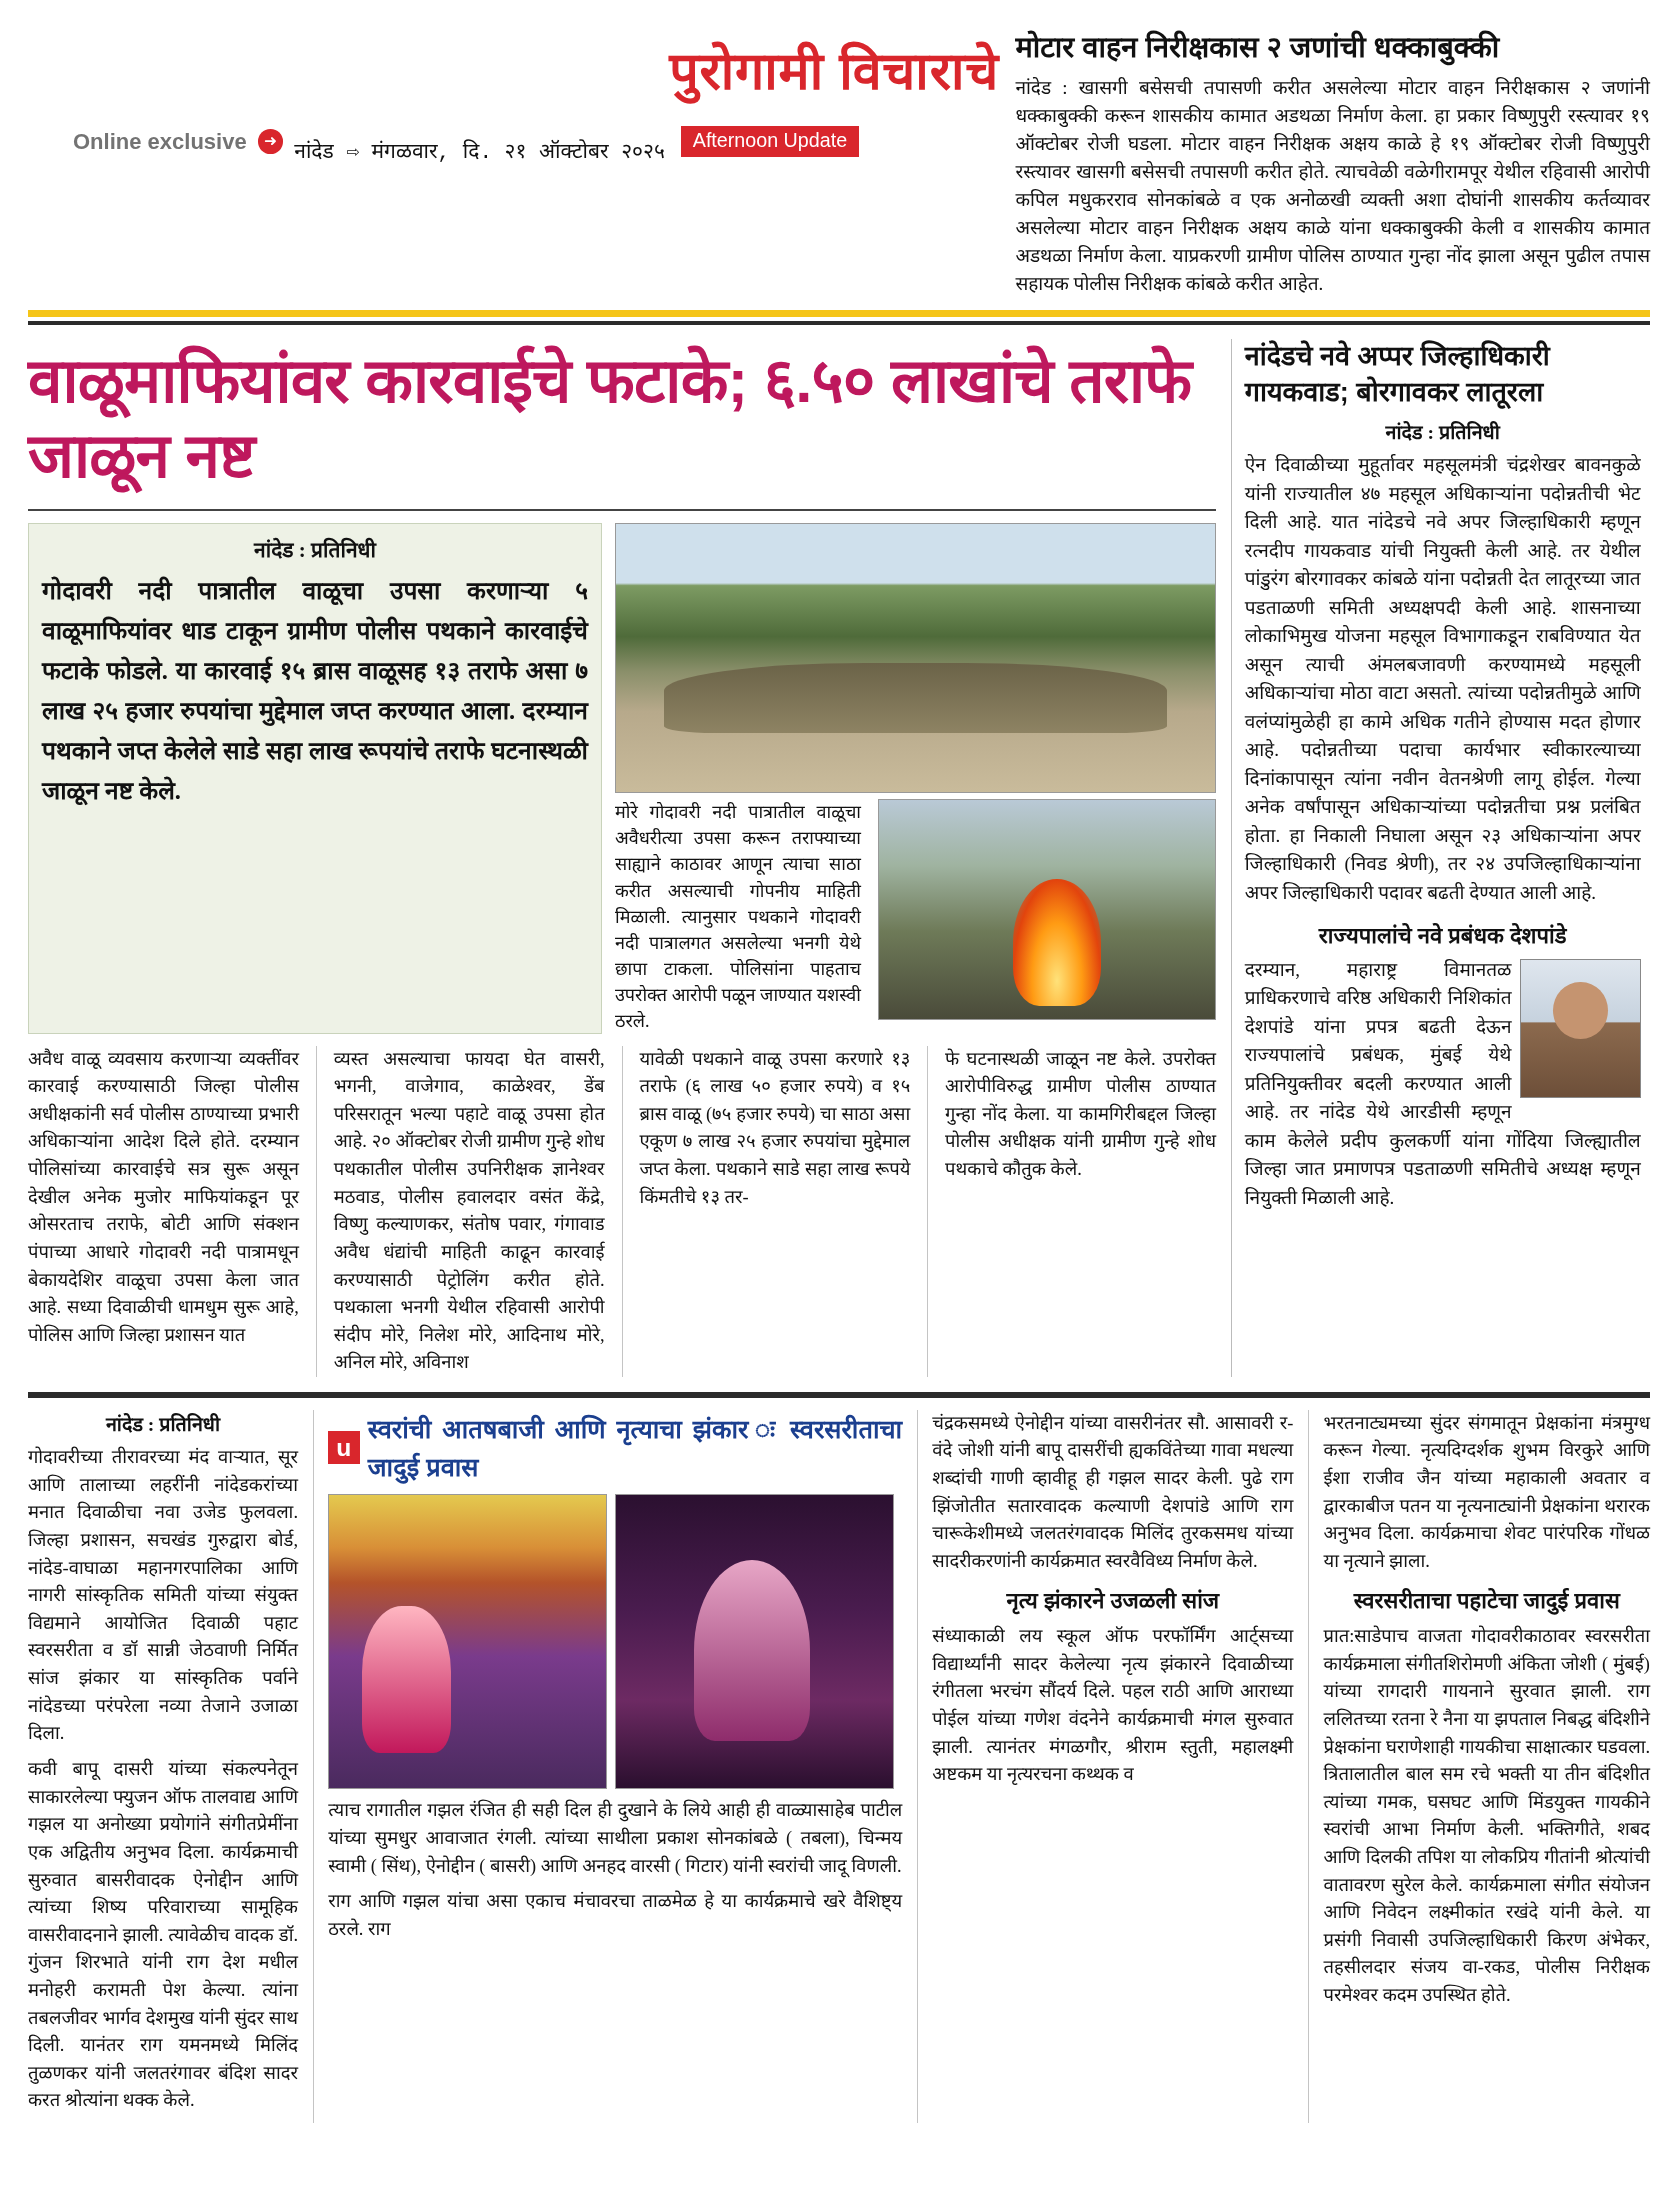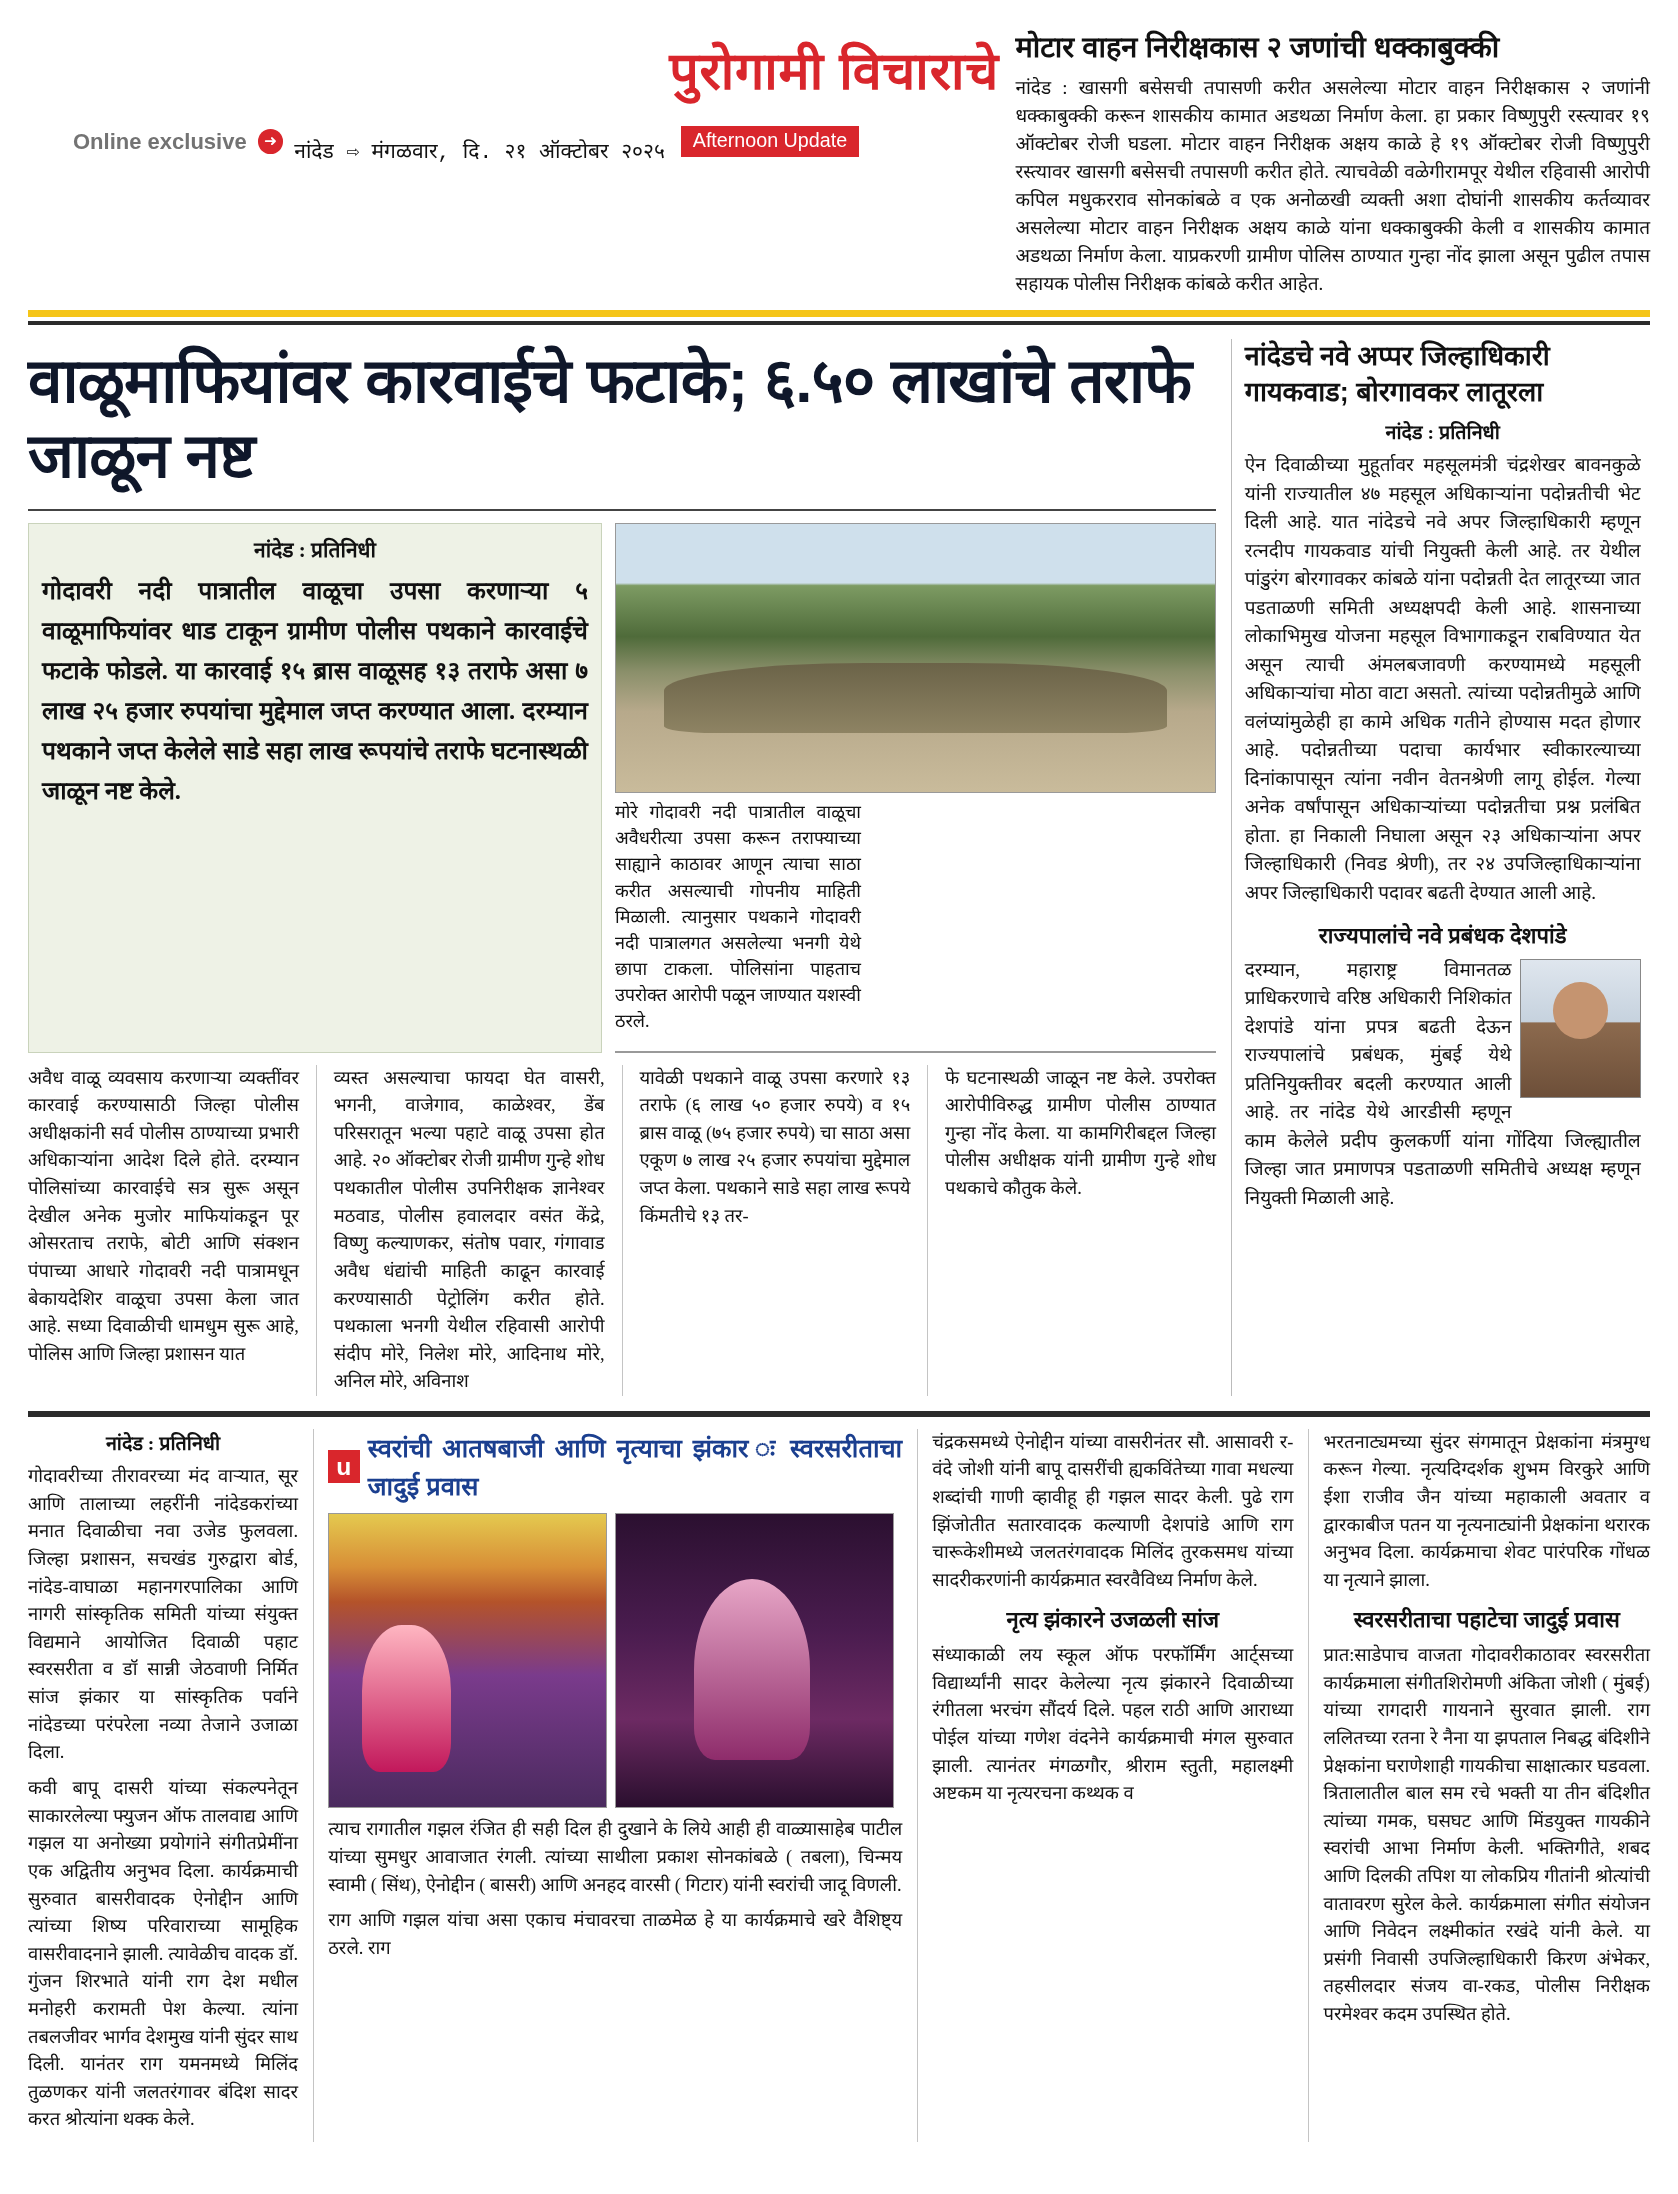--- a/index.html
+++ b/index.html
@@ -109,21 +109,21 @@
     display: flex;
     gap: 14.7px;
     margin-top: 14.7px;
   }
   .col-left { width: 1188px; }
   .col-right { width: 410px; border-left: 1.6px solid #bbb; padding-left: 13px; }
 
   .headline {
     font-family: "Liberation Sans", sans-serif;
     font-weight: bold;
-    color: #0f172a;
+    color: #be185d;
     font-size: 62px;
     line-height: 1.22;
     letter-spacing: -0.8px;
     margin: 3.3px 0 0 0;
   }
   .hr-thin { height:2.5px; background:#444; margin: 14.7px 0 11.5px 0; }
 
   .lead-row { display:flex; gap: 13px; }
   .lead-text {
     width: 574px;
@@ -162,21 +162,21 @@
   .photo-fire {
     height: 221px;
     background: linear-gradient(180deg,#b9c9d6 0%, #9fb3a0 30%, #6e7a58 60%, #4a4b3a 100%);
   }
   .photo-fire::after{
     content:"";
     position:absolute; left:40%; bottom:6%; width:26%; height:58%;
     background: radial-gradient(ellipse at 50% 80%, #ffe27a 0%, #ff9b13 40%, #e2440d 70%, rgba(226,68,13,0) 100%);
     border-radius: 50% 50% 30% 30%;
   }
-  .photo-fire-row { display:flex; gap:17px;flex-direction:column; }
+  .photo-fire-row { display:flex; gap:17px; }
 
   .caption { font-size: 18px; line-height:1.45; text-align:justify; }
 
   
   .four-col {
     display:flex; gap: 17px; margin-top: 11.5px;
   }
   .four-col .c { flex:1; font-size: 18.4px; line-height:1.5; text-align: justify; }
   .vsep { width:0.8px; background:#c4c4c4; }
 

